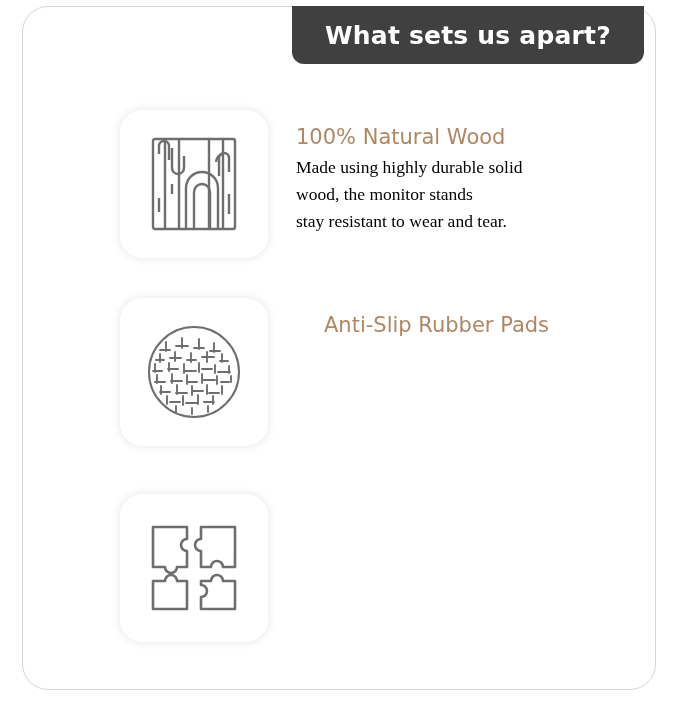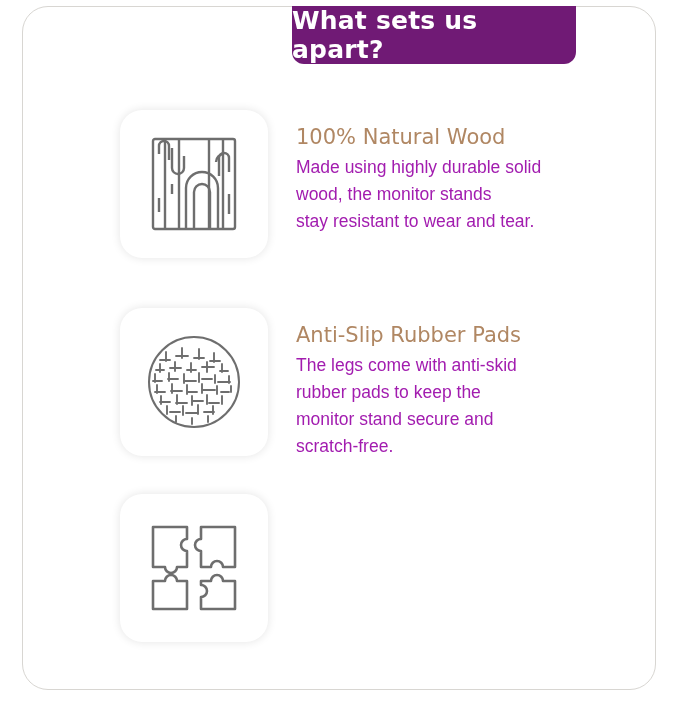--- a/index.html
+++ b/index.html
@@ -23,23 +23,23 @@
     border: 1px solid #d8d6d2;
     border-radius: 26px;
     box-sizing: border-box;
     background: #ffffff;
   }
 
   .header-pill {
     position: absolute;
     left: 292px;
     top: 6px;
-    width: 284px;
+    width: 352px;
     height: 58px;
-    background: #701a75;
+    background: #404040;
     border-radius: 0 0 12px 12px;
     display: flex;
     align-items: center;
     justify-content: center;
   }
   .header-pill .title {
     color: #ffffff;
     font-size: 25px;
     font-weight: bold;
     letter-spacing: 0.2px;
@@ -54,21 +54,21 @@
     height: 507px;
   }
 
   .feature {
     position: absolute;
     left: 120px;
     display: flex;
     align-items: flex-start;
   }
   .feature-1 { top: 110px; }
-  .feature-2 { top: 308px; }
+  .feature-2 { top: 298px; gap: 28px; }
   .feature-3 { top: 494px; }
 
   .icon-box {
     width: 148px;
     height: 148px;
     border-radius: 22px;
     background: #ffffff;
     box-shadow: 0 0 10px rgba(0,0,0,0.11);
     display: flex;
     align-items: center;
@@ -83,25 +83,25 @@
     width: 330px;
   }
   .feature-title {
     color: #b08763;
     font-size: 21px;
     line-height: 26px;
     margin-bottom: 4px;
     font-family: "DejaVu Sans", sans-serif;
   }
   .feature-desc {
-    color: #a21caf;
+    color: #000000;
     font-size: 17.5px;
     line-height: 27px;
     white-space: pre-line;
-    font-family: Liberation Sans, sans-serif;
+    font-family: Liberation Serif, serif;
   }
 </style>
 </head>
 <body>
 
 <div class="card"></div>
 
 <div class="header-pill">
   <span class="title">What sets us apart?</span>
 </div>
@@ -202,24 +202,20 @@
               <path d="M67 72 v8"></path>
             <path d="M30 82 v6"></path>
               <path d="M46 84 v6"></path>
               <path d="M62 82 v6"></path>
           </g>
         </svg>
       </span>
     </div>
     <div class="feature-text">
       <div class="feature-title">Anti-Slip Rubber Pads</div>
-      <div class="feature-desc">The legs come with anti-skid
-rubber pads to keep the
-monitor stand secure and
-scratch-free.</div>
     </div>
   </div>
 
   <div class="feature feature-3">
     <div class="icon-box">
       <span>
         <svg width="92" height="92" viewBox="0 0 92 92" fill="none" stroke="#6e6e6e" stroke-width="2.6" stroke-linejoin="round">
           <path d="M5 5 h34 v12 a6 6 0 0 0 0 12 v16 H29 a6 6 0 0 1 -12 0 H5 Z"></path>
           <path d="M53 5 h34 v40 H75 a6 6 0 0 0 -12 0 H53 V29 a6 6 0 0 1 0 -12 Z"></path>
           <path d="M5 59 h12 a6 6 0 0 1 12 0 h10 v28 H5 Z"></path>

